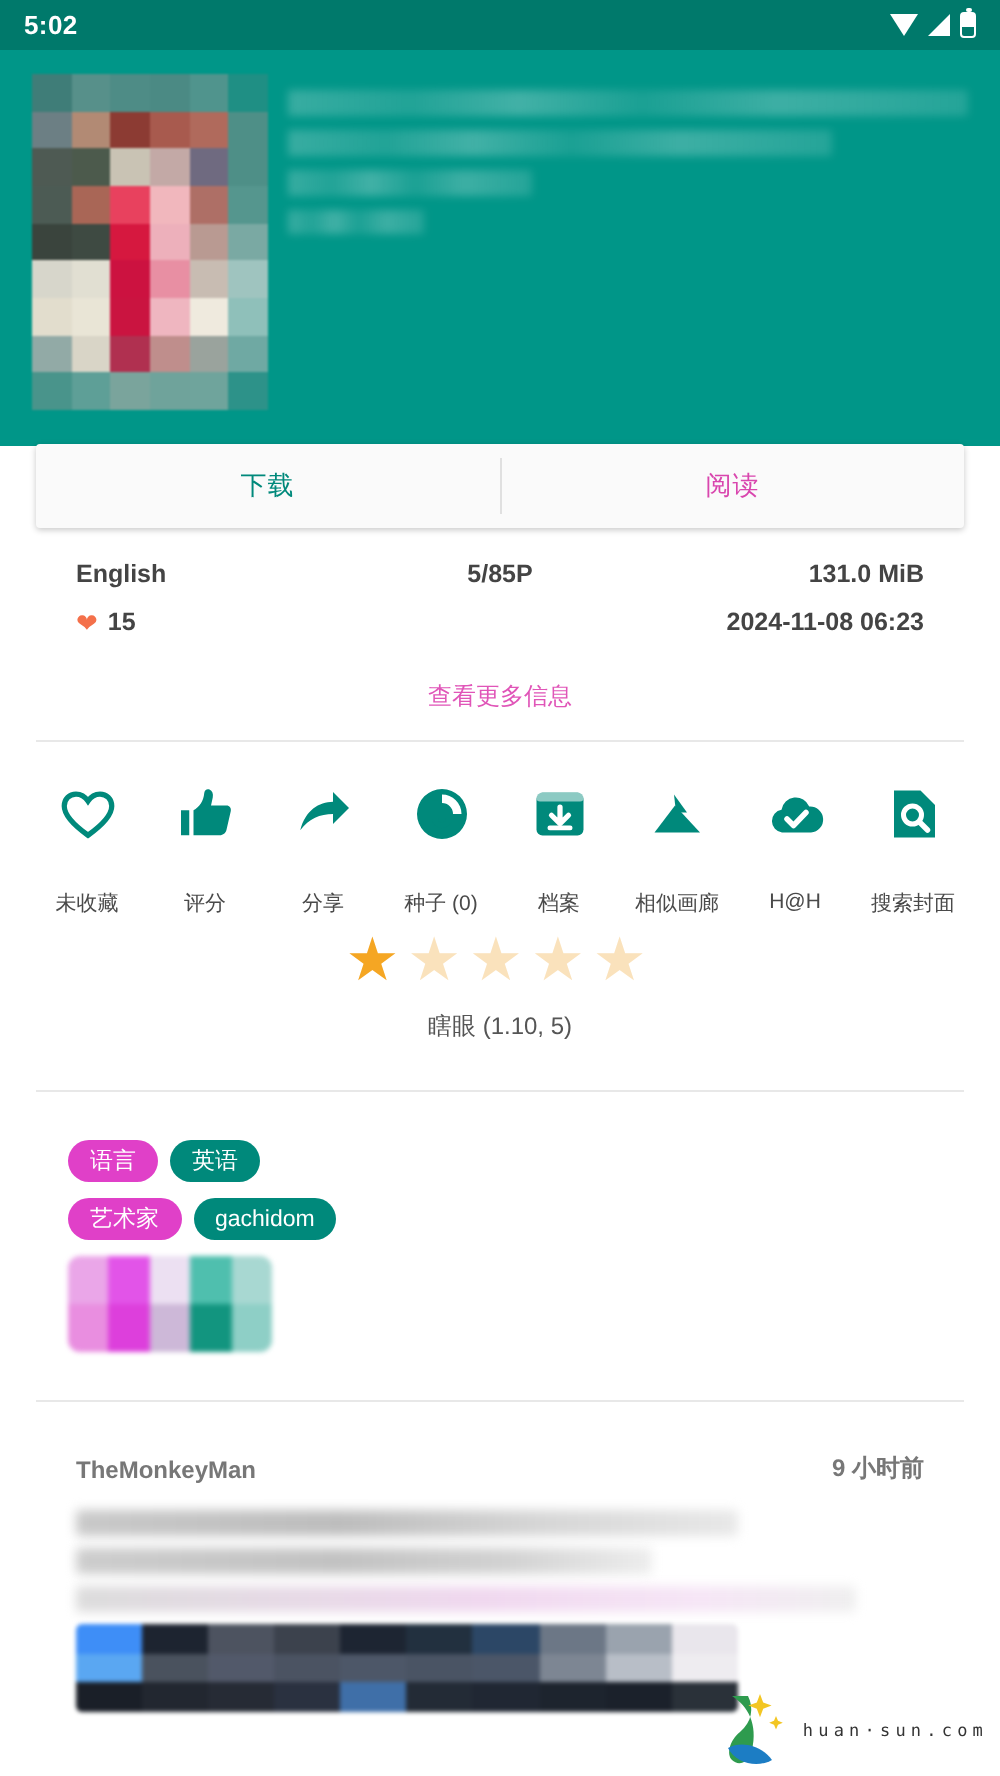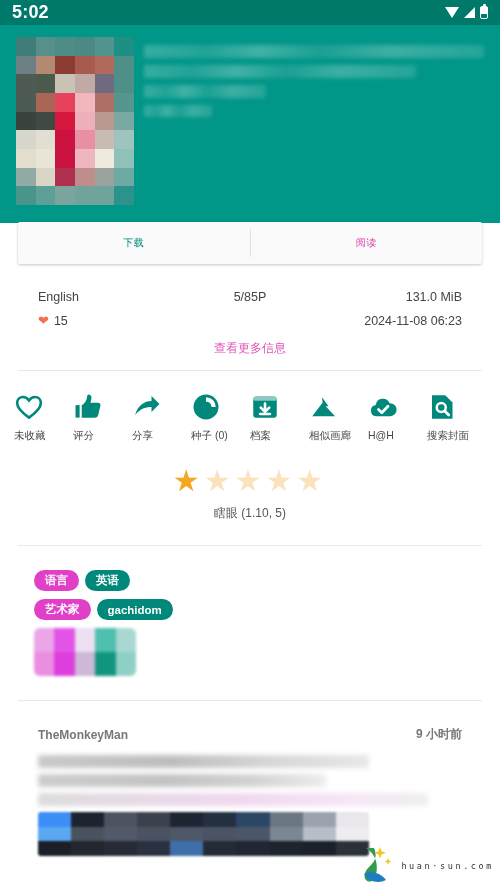--- a/index.html
+++ b/index.html
@@ -10,21 +10,21 @@
     overflow: hidden;
   }
   #app { position: relative; width: 500px; height: 888px; background:#fff; }
 
   
   .statusbar {
     height: 25px; background: #00796B;
     display: flex; align-items: center; justify-content: space-between;
     padding: 0 12px; color: #fff;
   }
-  .status-time { font-size: 18px; font-weight: bold; letter-spacing: .2px; }
+  .status-time { font-size: 13px; font-weight: bold; letter-spacing: .2px; }
   .status-icons { display: flex; align-items: center; gap: 5px; }
   .ico-wifi {
     width: 0; height: 0;
     border-left: 7px solid transparent; border-right: 7px solid transparent;
     border-top: 11px solid #fff;
   }
   .ico-signal {
     width: 0; height: 0;
     border-left: 11px solid transparent; border-bottom: 11px solid #fff;
   }
@@ -66,33 +66,33 @@
   
   .btncard {
     position: absolute; left: 18px; right: 18px; top: 222px;
     height: 42px; background: #fafafa;
     display: flex; align-items: stretch;
     box-shadow: 0 1px 3px rgba(0,0,0,.22);
     border-radius: 2px;
   }
   .btncard > button {
     flex: 1; border: none; background: transparent; cursor: pointer;
-    font-size: 10px; font-family: inherit; letter-spacing: .5px;
+    font-size: 13px; font-family: inherit; letter-spacing: .5px;
   }
   .btn-download { color: #00897B; }
   .btn-read { color: #D946AE; }
   .btn-sep { width: 1px; background: #e0e0e0; margin: 7px 0; }
 
   
   .info {
     position: absolute; left: 0; right: 0; top: 280px;
     padding: 0 38px;
     font-size: 12.5px; color: #444;
   }
-  .info-row { display: flex; align-items: flex-end; height: 24px; }
+  .info-row { display: flex; align-items: flex-start; height: 24px; font-weight: bold; }
   .info-col-l { flex: 1; text-align: left; }
   .info-col-c { flex: 1; text-align: center; }
   .info-col-r { flex: 1; text-align: right; }
   .fav { display:inline-flex; align-items:center; gap:5px; }
   .heart-sm { color:#F4704A; font-size: 13px; line-height: 1; }
   .more-link {
     display:block; text-align:center; margin-top: 12px;
     font-size: 12px; color: #E055B8; cursor: pointer;
   }
 
@@ -101,36 +101,36 @@
   .hr2 { position:absolute; left:0; right:0; top: 545px; }
   .hr3 { position:absolute; left:0; right:0; top: 700px; }
 
   
   .actions {
     position: absolute; left: 0; right: 0; top: 392px;
     display: flex; justify-content: space-between;
     padding: 0 14px;
   }
   .action {
-    flex: 1; display:flex; flex-direction:column; gap:7px;
+    flex: 1; display:flex; flex-direction:column; align-items:center; gap:23px;
     cursor: pointer;
   }
   .action svg { display:block; }
   .action-label { font-size: 10.5px; color: #4a4a4a; white-space: nowrap; }
 
   
   .rating { position: absolute; left:0; right:0; top: 466px; text-align:center; }
   .stars { font-size: 30px; letter-spacing: 4px; line-height: 1; cursor: pointer; }
   .star-on { color: #F5A623; }
   .star-off { color: #FAE2BC; }
   .rating-text { margin-top: 9px; font-size: 12px; color: #555; }
 
   
   .tags { position: absolute; left: 0; right: 0; top: 570px; padding: 0 34px; }
-  .tagrow { display: flex; align-items: center; margin-bottom: 8px; font-weight: bold; }
+  .tagrow { display: flex; align-items: center; margin-bottom: 8px; }
   .pill {
     height: 21px; display:inline-flex; align-items:center; justify-content:center;
     padding: 0 11px; border-radius: 11px; color: #fff;
     font-size: 11.5px; cursor: pointer; white-space: nowrap;
   }
   .pill-key { background: #E040C8; margin-right: 6px; }
   .pill-val { background: #00897B; }
   .tagblur {
     margin-top: 2px; width: 102px; height: 48px;
     display: grid; grid-template-columns: repeat(5,1fr); grid-template-rows: repeat(2,1fr);

